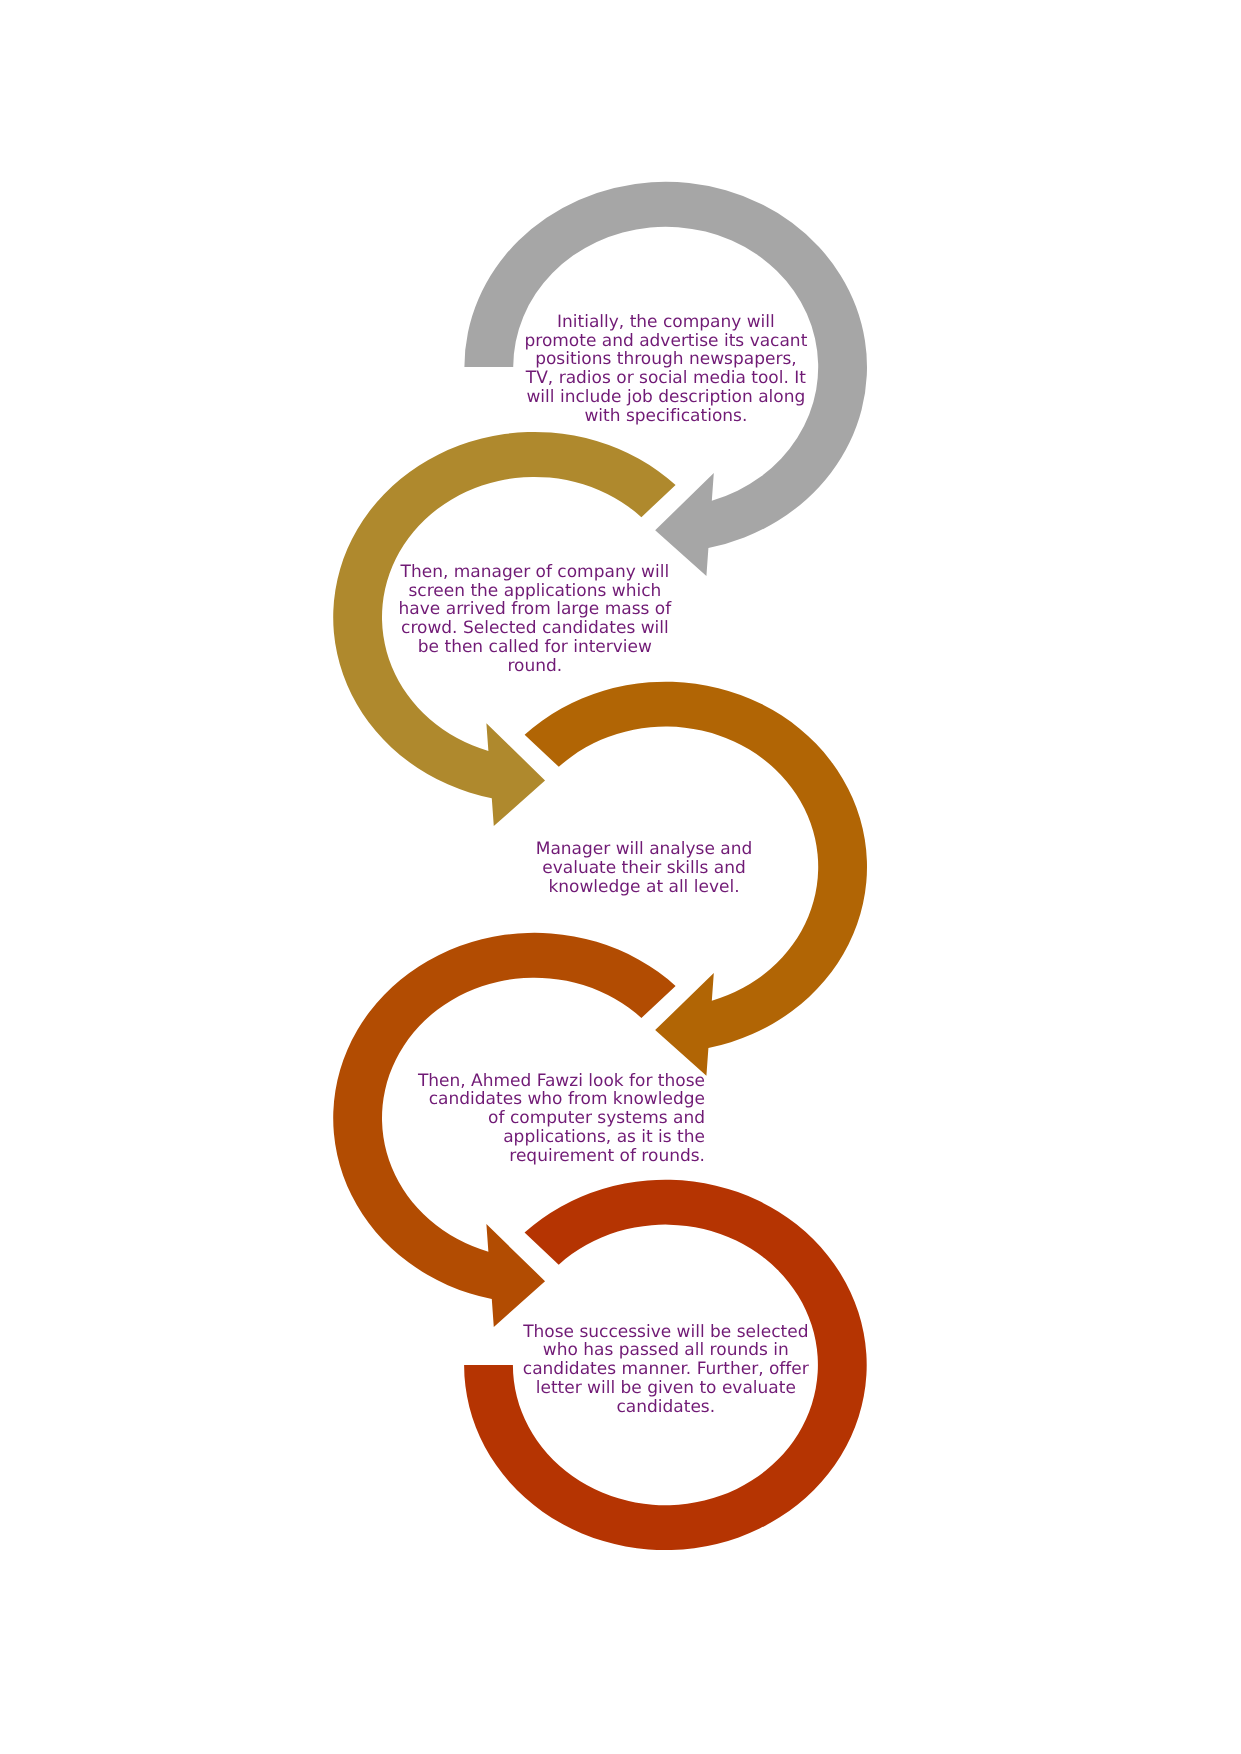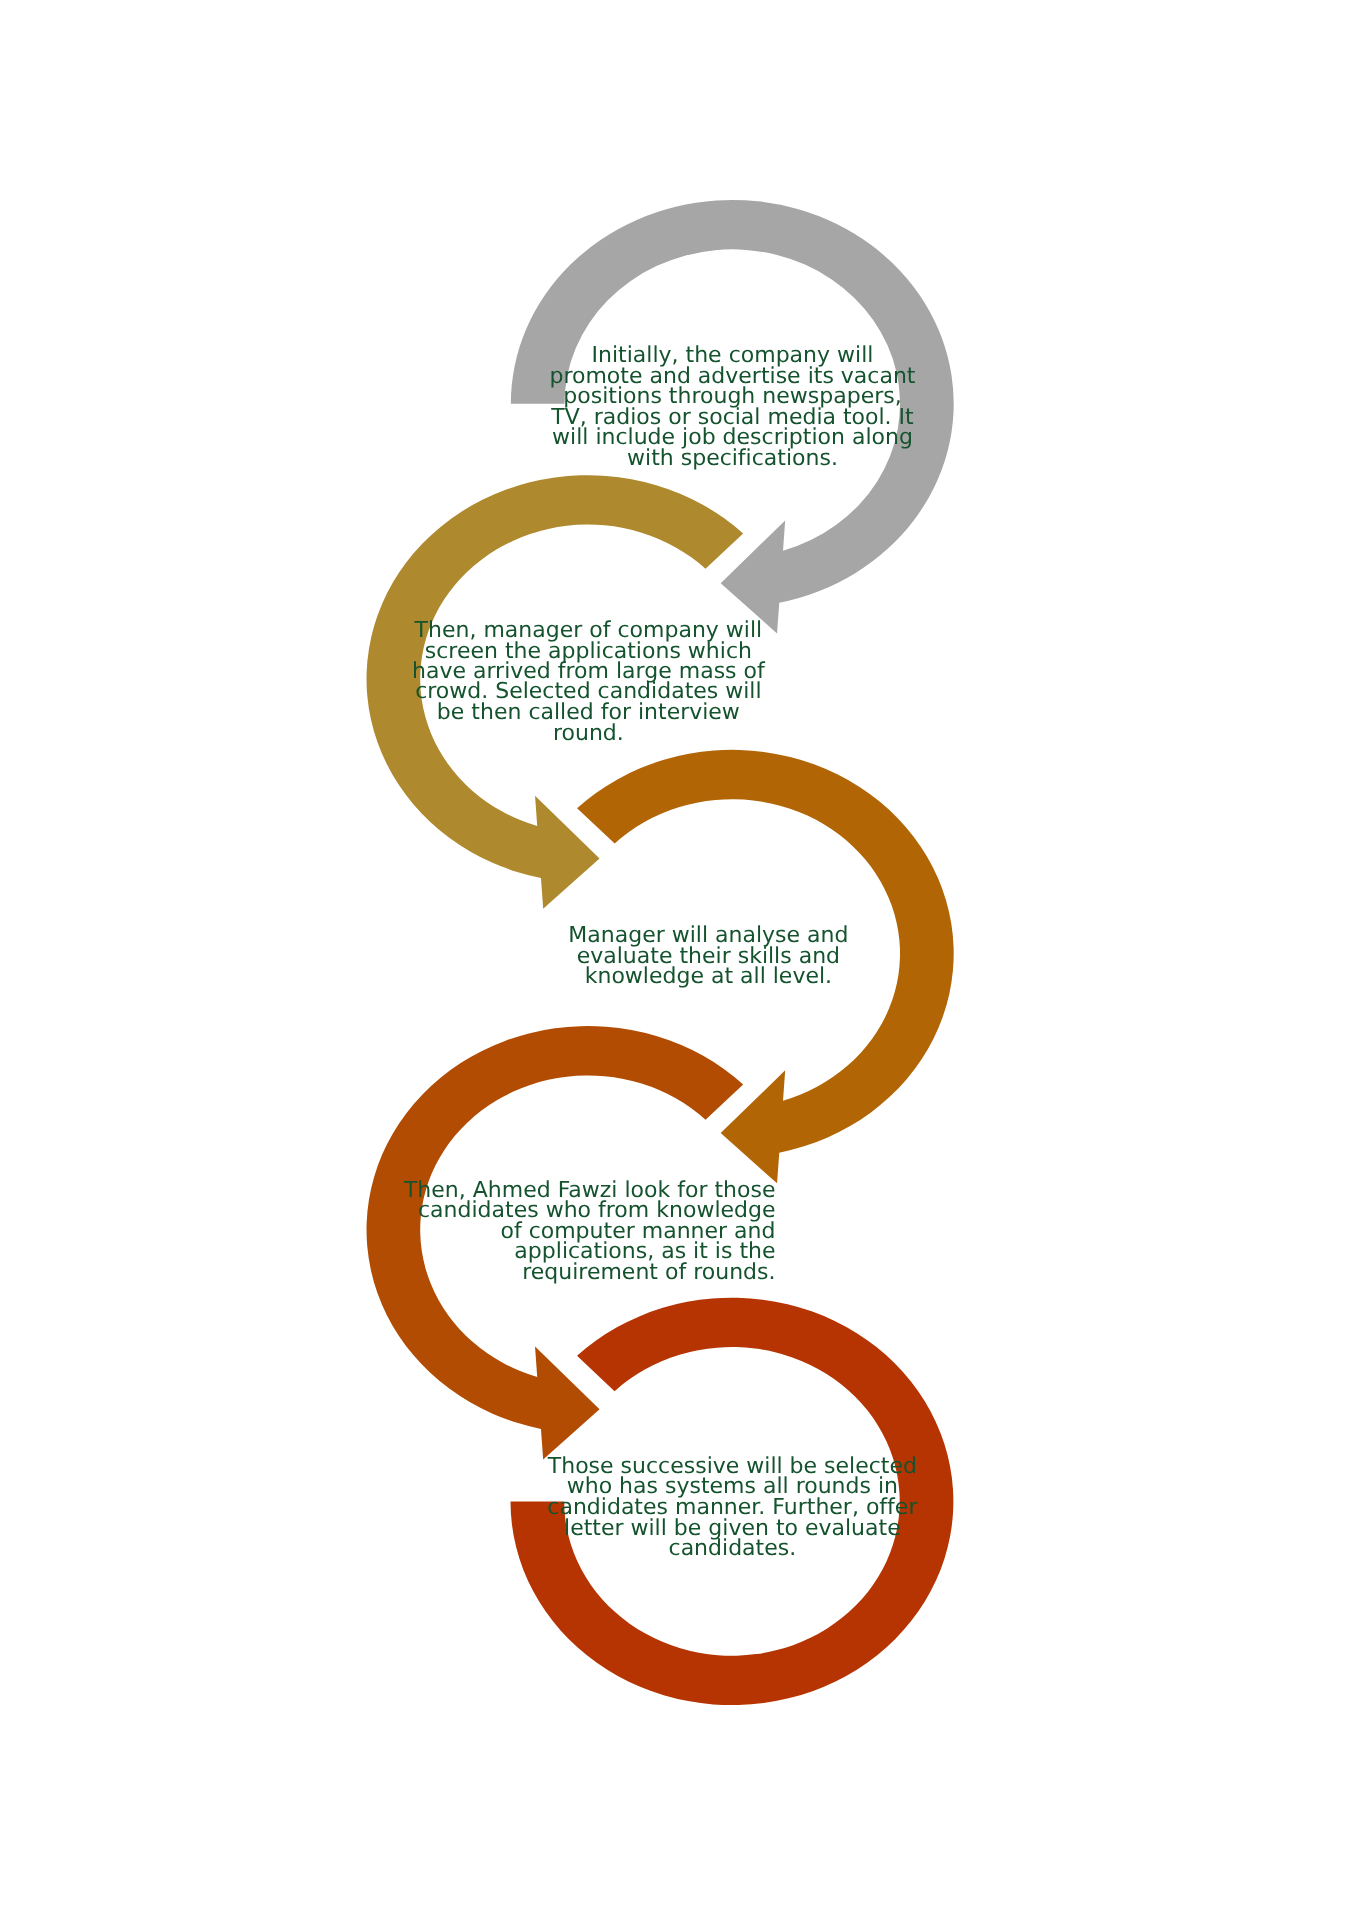--- a/index.html
+++ b/index.html
@@ -1,32 +1,32 @@
 <!DOCTYPE html>
 <html><head>
 <meta charset="utf-8">
 <style>
   html,body{margin:0;padding:0;}
   body{width:1241px;height:1754px;background:#ffffff;font-family:"DejaVu Sans",sans-serif;overflow:hidden;}
   #stage{position:relative;width:1241px;height:1754px;background:#ffffff;}
   svg.diagram{position:absolute;left:0;top:0;width:1241px;height:1754px;display:block;}
-  .steptext{position:absolute;text-align:center;color:#14532d;font-size:20px;line-height:18.84px;-webkit-font-smoothing:antialiased;text-rendering:geometricPrecision;transform:translateZ(0);font-variant-ligatures:none;font-feature-settings:"liga" 0,"clig" 0;}
+  .steptext{position:absolute;text-align:center;color:#701a75;font-size:17px;line-height:18.84px;-webkit-font-smoothing:antialiased;text-rendering:geometricPrecision;transform:translateZ(0);font-variant-ligatures:none;font-feature-settings:"liga" 0,"clig" 0;}
   .textline{display:inline;}
 </style>
 </head>
 <body>
 
 <div id="stage">
   <svg class="diagram" id="svgroot" viewBox="0 0 1241 1754">
     <path class="arrowshape" d="M 464.40000000000003 367 A 201.3 185.2 0 1 1 708.4139440732878 547.9826857964317 L 706.40286 575.88708 L 655.1608043148575 530.2067814408717 L 713.8107 473.10107999999997 L 711.819447564267 500.7303042893004 A 152.5 140.3 0 1 0 513.2 367 Z" fill="#a6a6a6"></path>
     <path class="arrowshape" d="M 675.59303490356 485.1060168166456 A 201.3 185.2 0 1 0 491.7860559267122 798.1826857964318 L 493.79714 826.08708 L 545.0391956851425 780.4067814408718 L 486.3893 723.3010800000001 L 488.380552435733 750.9303042893005 A 152.5 140.3 0 1 1 641.3886628057272 517.1309619836684 Z" fill="#af892d"></path>
     <path class="arrowshape" d="M 524.60696509644 734.8060168166455 A 201.3 185.2 0 1 1 708.4139440732879 1047.8826857964316 L 706.40286 1075.78708 L 655.1608043148575 1030.1067814408716 L 713.8107 973.00108 L 711.8194475642671 1000.6303042893004 A 152.5 140.3 0 1 0 558.8113371942728 766.8309619836683 Z" fill="#b16505"></path>
     <path class="arrowshape" d="M 675.59303490356 985.9060168166455 A 201.3 185.2 0 1 0 491.7860559267122 1298.9826857964317 L 493.79714 1326.88708 L 545.0391956851425 1281.2067814408717 L 486.3893 1224.10108 L 488.380552435733 1251.7303042893004 A 152.5 140.3 0 1 1 641.3886628057272 1017.9309619836683 Z" fill="#b24c02"></path>
     <path class="arrowshape" d="M 464.09999999999997 1364.9 A 201.3 185.2 0 1 0 524.5577695546596 1232.579659732005 L 558.7013405717117 1264.6594830475178 A 152.5 140.3 0 1 1 512.9 1364.9 Z" fill="#b53402"></path>
   </svg>
   <div id="labels">
       <div class="steptext" style="left: 495.9px; top: 312.7px; width: 340px;"><span class="textline">Initially, the company will</span><br><span class="textline">promote and advertise its vacant</span><br><span class="textline">positions through newspapers,</span><br><span class="textline">TV, radios or social media tool. It</span><br><span class="textline">will include job description along</span><br><span class="textline">with specifications.</span></div>
       <div class="steptext" style="left: 364.9px; top: 562.7px; width: 340px;"><span class="textline">Then, manager of company will</span><br><span class="textline">screen the applications which</span><br><span class="textline">have arrived from large mass of</span><br><span class="textline">crowd. Selected candidates will</span><br><span class="textline">be then called for interview</span><br><span class="textline">round.</span></div>
       <div class="steptext" style="left: 474px; top: 839.9px; width: 340px;"><span class="textline">Manager will analyse and</span><br><span class="textline">evaluate their skills and</span><br><span class="textline">knowledge at all level.</span></div>
-      <div class="steptext" style="left: 365px; top: 1071.6px; width: 340px; text-align: right;"><span class="textline">Then, Ahmed Fawzi look for those</span><br><span class="textline">candidates who from knowledge</span><br><span class="textline">of computer manner and</span><br><span class="textline">applications, as it is the</span><br><span class="textline">requirement of rounds.</span></div>
-      <div class="steptext" style="left: 495.8px; top: 1322.5px; width: 340px;"><span class="textline">Those successive will be selected</span><br><span class="textline">who has systems all rounds in</span><br><span class="textline">candidates manner. Further, offer</span><br><span class="textline">letter will be given to evaluate</span><br><span class="textline">candidates.</span></div>
+      <div class="steptext" style="left: 365px; top: 1071.6px; width: 340px; text-align: right;"><span class="textline">Then, Ahmed Fawzi look for those</span><br><span class="textline">candidates who from knowledge</span><br><span class="textline">of computer systems and</span><br><span class="textline">applications, as it is the</span><br><span class="textline">requirement of rounds.</span></div>
+      <div class="steptext" style="left: 495.8px; top: 1322.5px; width: 340px;"><span class="textline">Those successive will be selected</span><br><span class="textline">who has passed all rounds in</span><br><span class="textline">candidates manner. Further, offer</span><br><span class="textline">letter will be given to evaluate</span><br><span class="textline">candidates.</span></div>
     </div>
 </div>
 
 </body></html>

